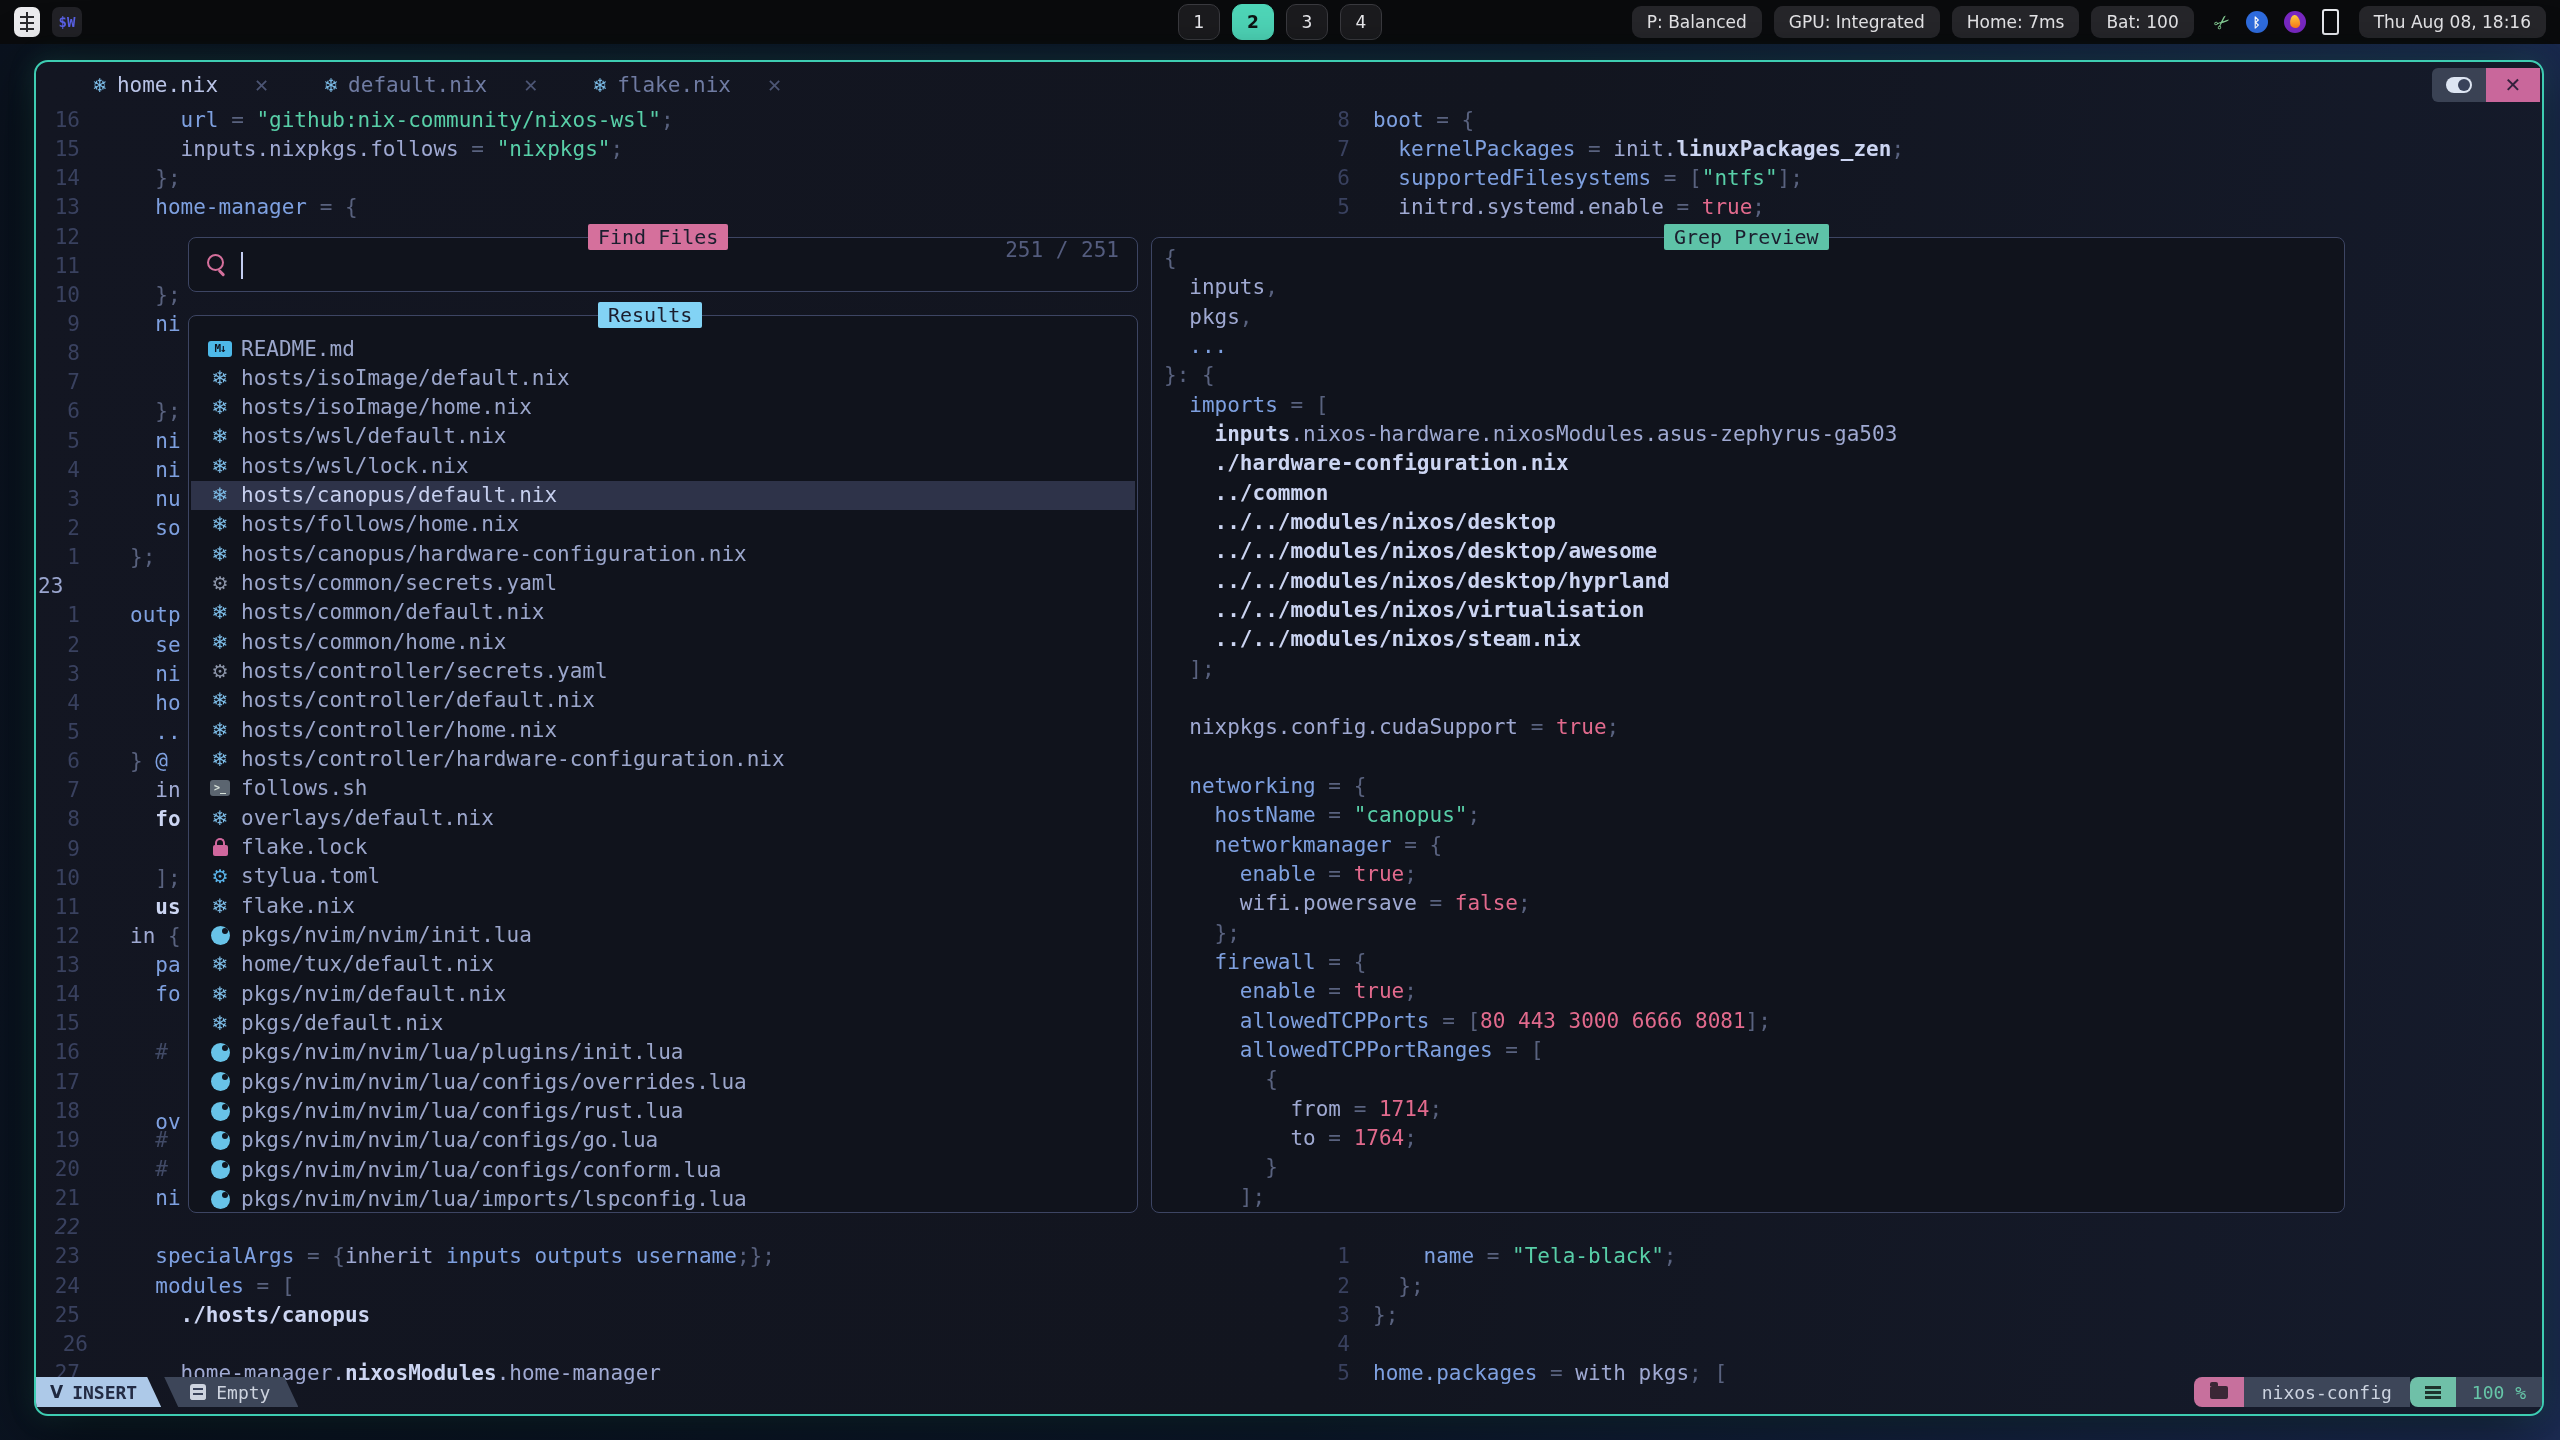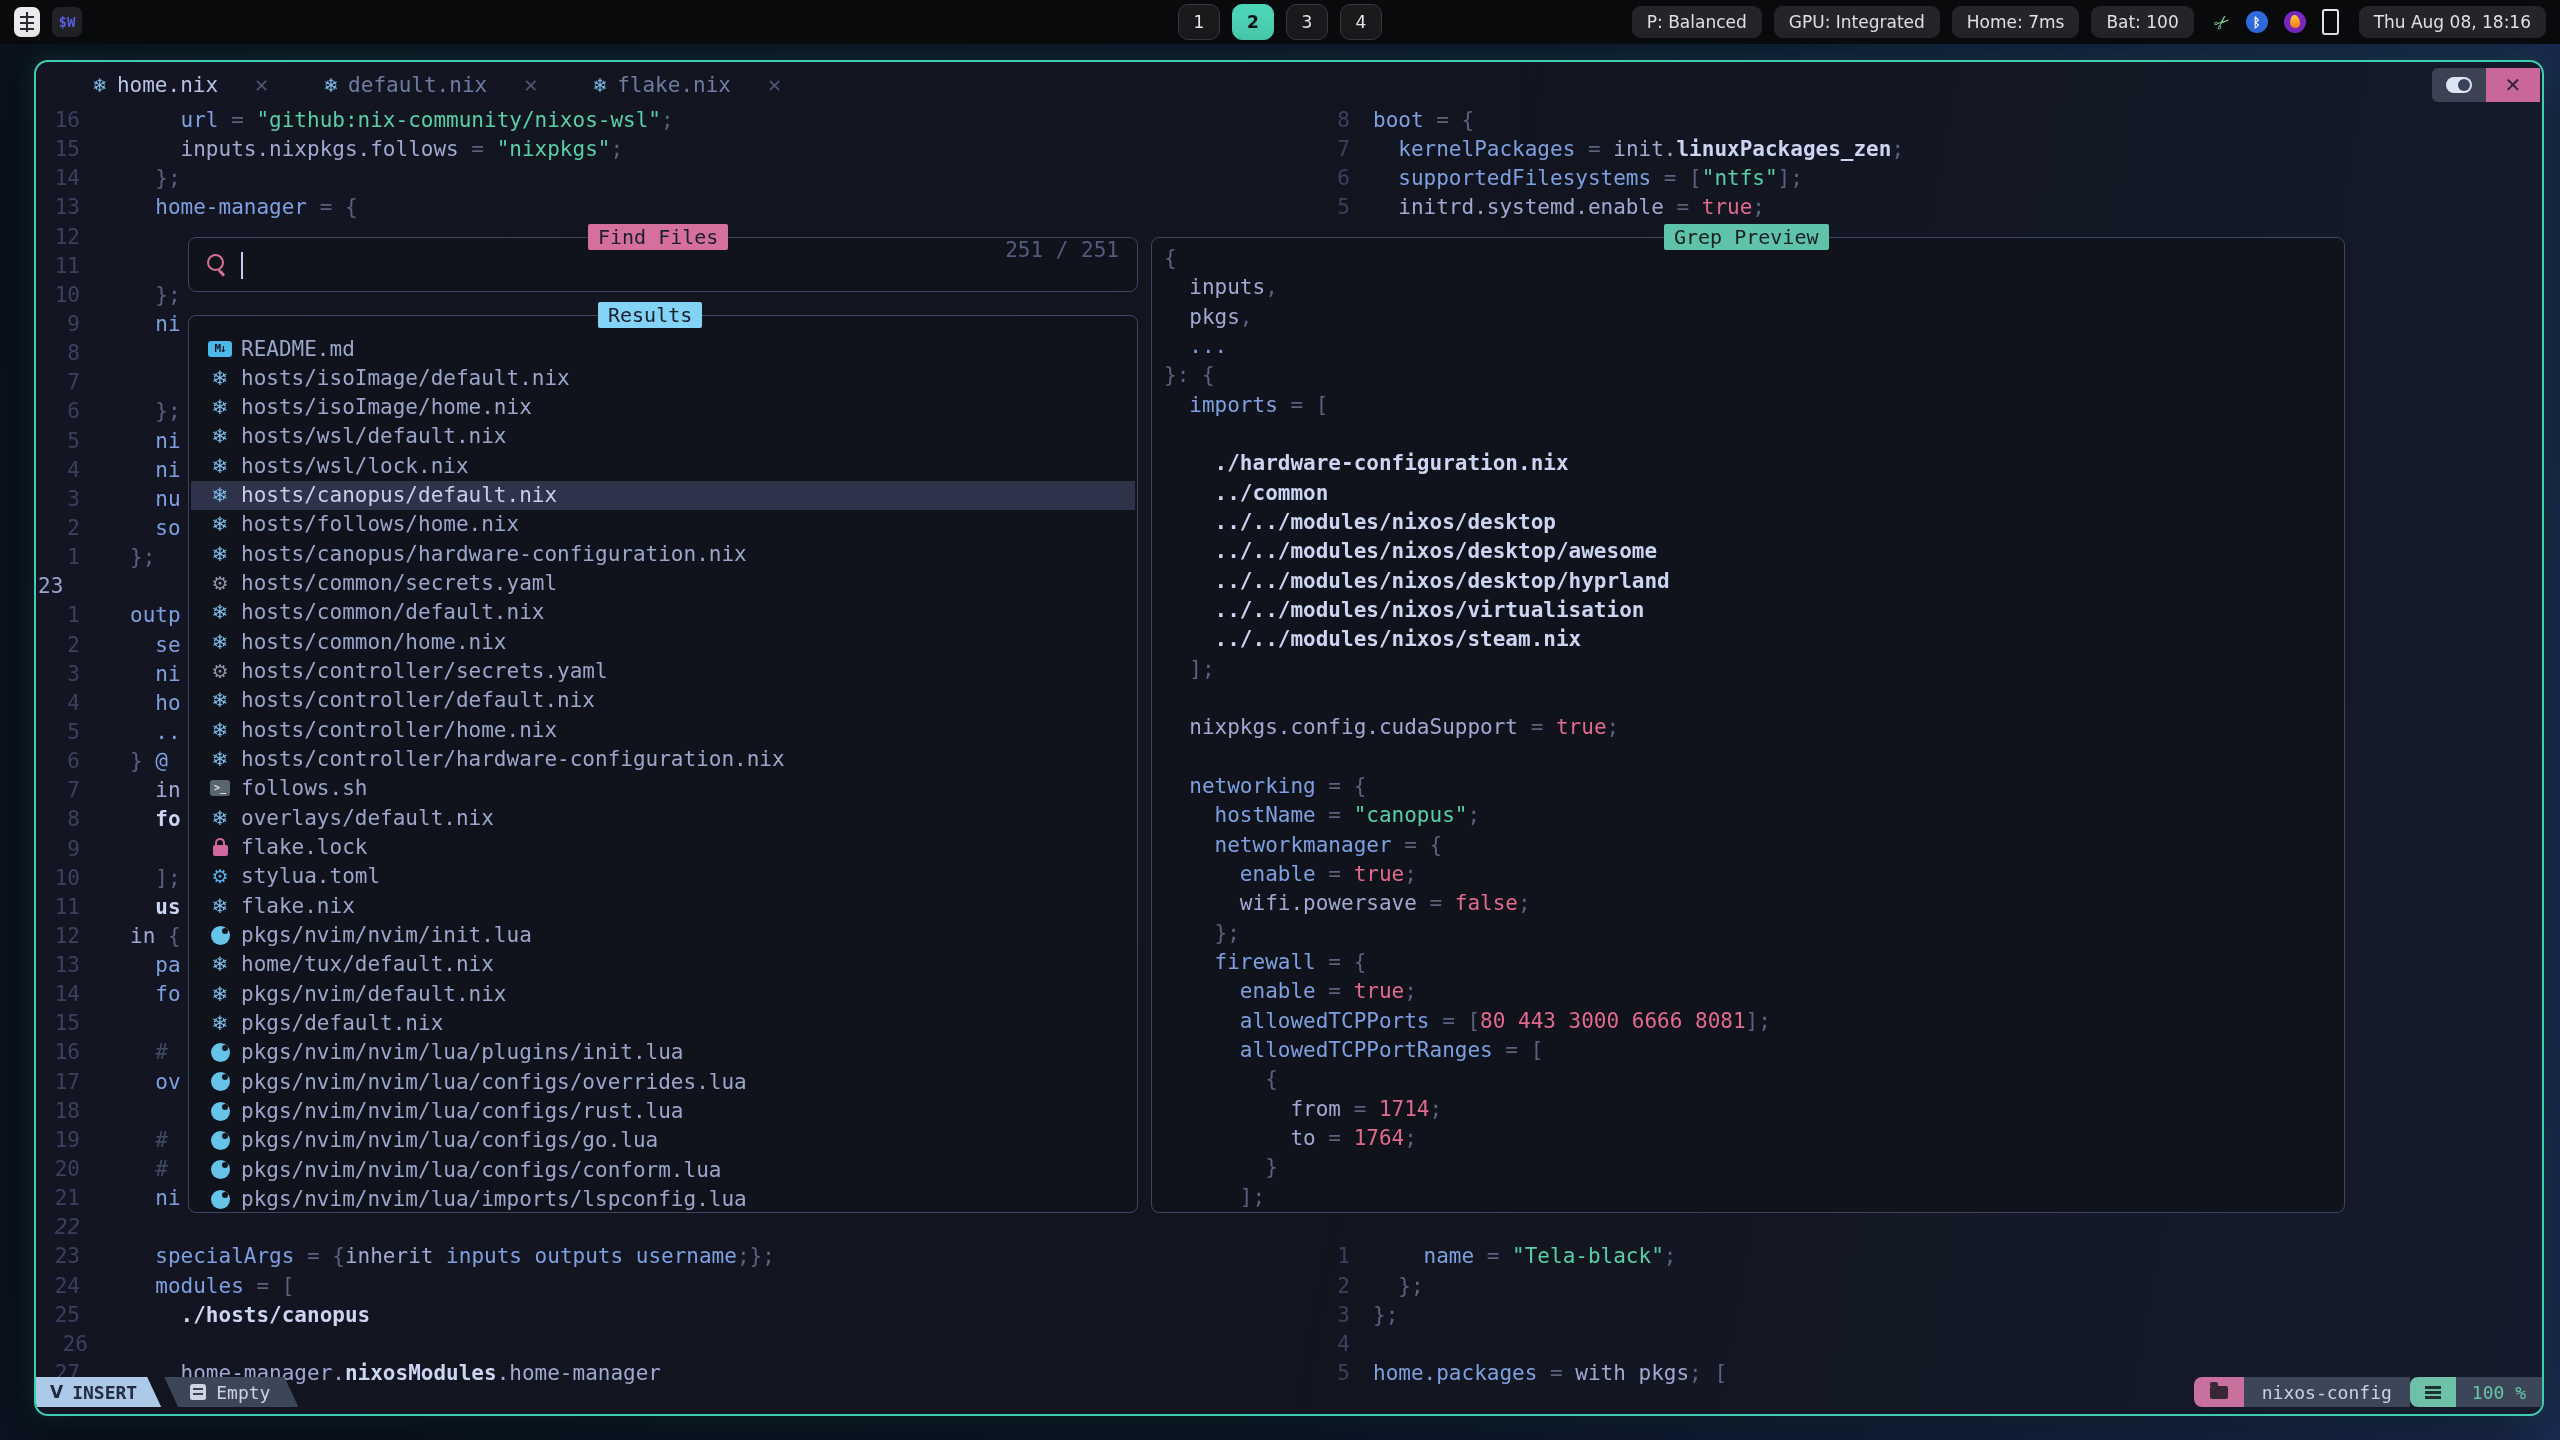--- a/index.html
+++ b/index.html
@@ -205,21 +205,21 @@
         <div class="crow" style="top: 670.22px; left: 0px; right: 0px;"><span class="ln" style="left: 0px; width: 44px;">7</span><span class="code" style="left: 94px;"><span class="g"></span><span class="tfg">in</span></span></div>
         <div class="crow" style="top: 699.36px; left: 0px; right: 0px;"><span class="ln" style="left: 0px; width: 44px;">8</span><span class="code" style="left: 94px;"><span class="g"></span><span class="tbr">fo</span></span></div>
         <div class="crow" style="top: 728.5px; left: 0px; right: 0px;"><span class="ln" style="left: 0px; width: 44px;">9</span><span class="code" style="left: 94px;"><span class="g"></span><span class="g"></span></span></div>
         <div class="crow" style="top: 757.64px; left: 0px; right: 0px;"><span class="ln" style="left: 0px; width: 44px;">10</span><span class="code" style="left: 94px;"><span class="g"></span><span class="tpun">];</span></span></div>
         <div class="crow" style="top: 786.78px; left: 0px; right: 0px;"><span class="ln" style="left: 0px; width: 44px;">11</span><span class="code" style="left: 94px;"><span class="g"></span><span class="tbr">us</span></span></div>
         <div class="crow" style="top: 815.92px; left: 0px; right: 0px;"><span class="ln" style="left: 0px; width: 44px;">12</span><span class="code" style="left: 94px;"><span class="tfg">in </span><span class="tpun">{</span></span></div>
         <div class="crow" style="top: 845.06px; left: 0px; right: 0px;"><span class="ln" style="left: 0px; width: 44px;">13</span><span class="code" style="left: 94px;"><span class="g"></span><span class="tid">pa</span></span></div>
         <div class="crow" style="top: 874.2px; left: 0px; right: 0px;"><span class="ln" style="left: 0px; width: 44px;">14</span><span class="code" style="left: 94px;"><span class="g"></span><span class="tid">fo</span></span></div>
         <div class="crow" style="top: 903.34px; left: 0px; right: 0px;"><span class="ln" style="left: 0px; width: 44px;">15</span><span class="code" style="left: 94px;"></span></div>
         <div class="crow" style="top: 932.48px; left: 0px; right: 0px;"><span class="ln" style="left: 0px; width: 44px;">16</span><span class="code" style="left: 94px;"><span class="g"></span><span class="tcmt">#</span></span></div>
-        <div class="crow" style="top: 961.62px; left: 0px; right: 0px;"><span class="ln" style="left: 0px; width: 44px;">17</span><span class="code" style="left: 94px;"><span class="g"></span><span class="tid">ov</span></span></div>
+        <div class="crow" style="top: 961.62px; left: 0px; right: 0px;"><span class="ln" style="left: 0px; width: 44px;">17</span><span class="code" style="left: 94px; margin-top: 40px;"><span class="g"></span><span class="tid">ov</span></span></div>
         <div class="crow" style="top: 990.76px; left: 0px; right: 0px;"><span class="ln" style="left: 0px; width: 44px;">18</span><span class="code" style="left: 94px;"></span></div>
         <div class="crow" style="top: 1019.9px; left: 0px; right: 0px;"><span class="ln" style="left: 0px; width: 44px;">19</span><span class="code" style="left: 94px;"><span class="g"></span><span class="tcmt">#</span></span></div>
         <div class="crow" style="top: 1049.04px; left: 0px; right: 0px;"><span class="ln" style="left: 0px; width: 44px;">20</span><span class="code" style="left: 94px;"><span class="g"></span><span class="tcmt">#</span></span></div>
         <div class="crow" style="top: 1078.18px; left: 0px; right: 0px;"><span class="ln" style="left: 0px; width: 44px;">21</span><span class="code" style="left: 94px;"><span class="g"></span><span class="tid">ni</span></span></div>
         <div class="crow" style="top: 1107.32px; left: 0px; right: 0px; font-style: italic;"><span class="ln" style="left: 0px; width: 44px;">22</span><span class="code" style="left: 94px;"></span></div>
         <div class="crow" style="top: 1136.46px; left: 0px; right: 0px;"><span class="ln" style="left: 0px; width: 44px;">23</span><span class="code" style="left: 94px;"><span class="g"></span><span class="tid">specialArgs</span><span class="tpun"> = {</span><span class="tfg">inherit </span><span class="tid">inputs outputs username</span><span class="tpun">;};</span></span></div>
         <div class="crow" style="top: 1165.6px; left: 0px; right: 0px;"><span class="ln" style="left: 0px; width: 44px;">24</span><span class="code" style="left: 94px;"><span class="g"></span><span class="tid">modules</span><span class="tpun"> = [</span></span></div>
         <div class="crow" style="top: 1194.74px; left: 0px; right: 0px;"><span class="ln" style="left: 0px; width: 44px;">25</span><span class="code" style="left: 94px;"><span class="g"></span><span class="g"></span><span class="tbr">./hosts/canopus</span></span></div>
         <div class="crow" style="top: 1223.88px; left: 0px; right: 0px;"><span class="ln" style="left: 8px; width: 44px;">26</span><span class="code" style="left: 94px;"><span class="g"></span><span class="g"></span></span></div>
         <div class="crow" style="top: 1253.02px; left: 0px; right: 0px;"><span class="ln" style="left: 0px; width: 44px;">27</span><span class="code" style="left: 94px;"><span class="g"></span><span class="g"></span><span class="tfg">home-manager.</span><span class="tbr">nixosModules</span><span class="tfg">.home-manager</span></span></div>
@@ -423,20 +423,21 @@
           <span>pkgs/nvim/nvim/lua/imports/lspconfig.lua</span>
         </div>
       </div>
     <div class="pop pbox" id="preview">
         <div class="crow" style="top: 8px; left: 12px;"><span class="tpun">{</span></div>
         <div class="crow" style="top: 37.33px; left: 12px;"><span class="g"></span><span class="tfg">inputs</span><span class="tpun">,</span></div>
         <div class="crow" style="top: 66.66px; left: 12px;"><span class="g"></span><span class="tfg">pkgs</span><span class="tpun">,</span></div>
         <div class="crow" style="top: 95.99px; left: 12px;"><span class="g"></span><span class="tid">...</span></div>
         <div class="crow" style="top: 125.32px; left: 12px;"><span class="tpun">}: {</span></div>
         <div class="crow" style="top: 154.65px; left: 12px;"><span class="g"></span><span class="tid">imports</span><span class="tpun"> = [</span></div>
+        <div class="crow" style="top: 183.98px; left: 12px;"><span class="g"></span><span class="g"></span><span class="tbr">inputs</span><span class="tfg">.nixos-hardware.nixosModules.asus-zephyrus-ga503</span></div>
         <div class="crow" style="top: 213.31px; left: 12px;"><span class="g"></span><span class="g"></span><span class="tbr">./hardware-configuration.nix</span></div>
         <div class="crow" style="top: 242.64px; left: 12px;"><span class="g"></span><span class="g"></span><span class="tbr">../common</span></div>
         <div class="crow" style="top: 271.97px; left: 12px;"><span class="g"></span><span class="g"></span><span class="tbr">../../modules/nixos/desktop</span></div>
         <div class="crow" style="top: 301.3px; left: 12px;"><span class="g"></span><span class="g"></span><span class="tbr">../../modules/nixos/desktop/awesome</span></div>
         <div class="crow" style="top: 330.63px; left: 12px;"><span class="g"></span><span class="g"></span><span class="tbr">../../modules/nixos/desktop/hyprland</span></div>
         <div class="crow" style="top: 359.96px; left: 12px;"><span class="g"></span><span class="g"></span><span class="tbr">../../modules/nixos/virtualisation</span></div>
         <div class="crow" style="top: 389.29px; left: 12px;"><span class="g"></span><span class="g"></span><span class="tbr">../../modules/nixos/steam.nix</span></div>
         <div class="crow" style="top: 418.62px; left: 12px;"><span class="g"></span><span class="tpun">];</span></div>
         <div class="crow" style="top: 447.95px; left: 12px;"></div>
         <div class="crow" style="top: 477.28px; left: 12px;"><span class="g"></span><span class="tfg">nixpkgs.config.cudaSupport</span><span class="tpun"> = </span><span class="tkw">true</span><span class="tpun">;</span></div>

